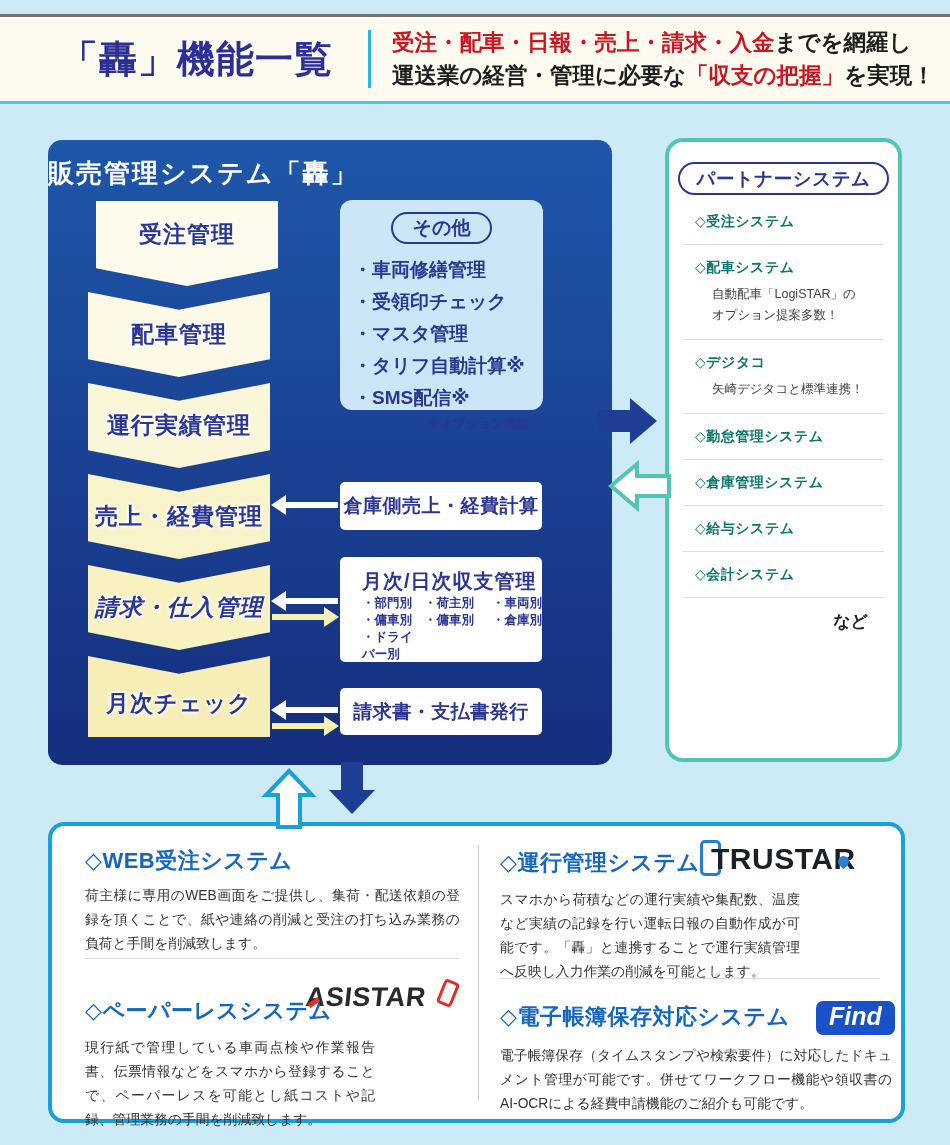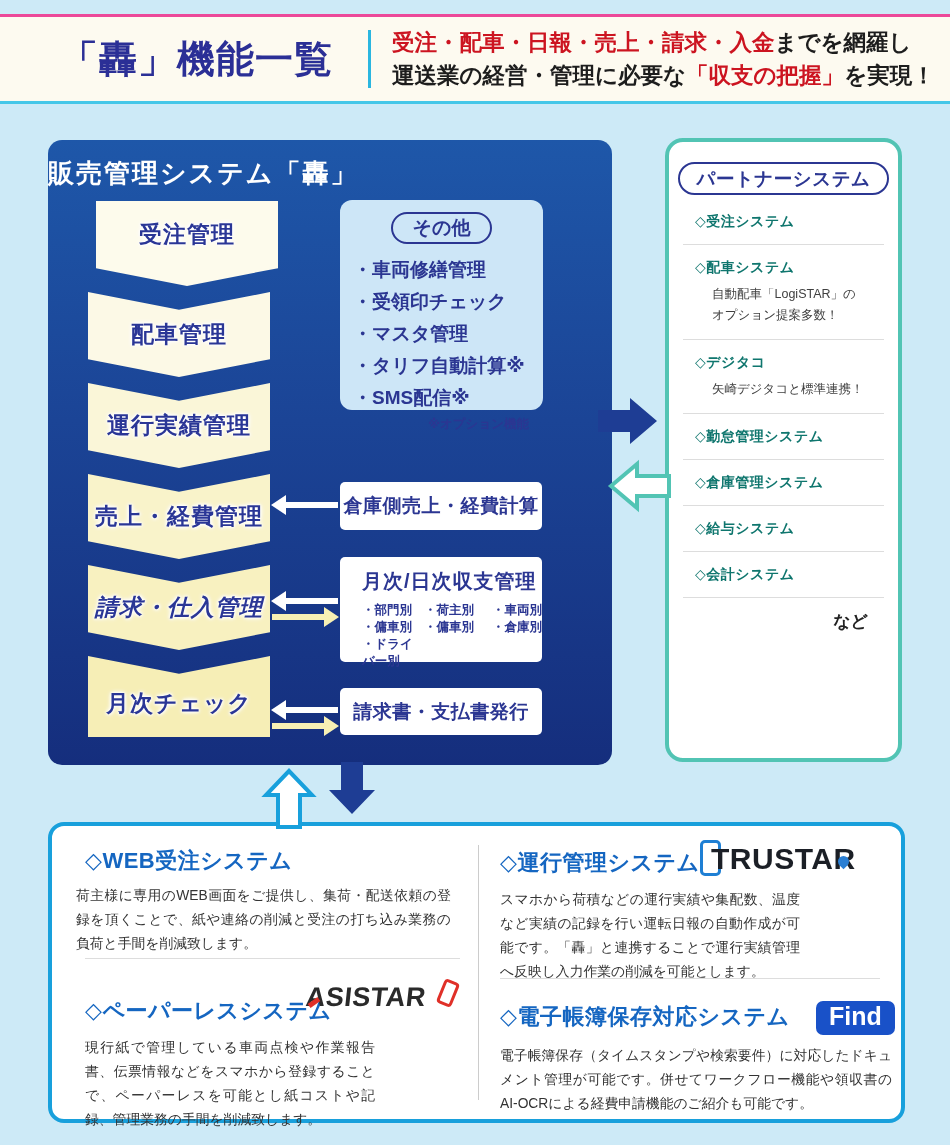--- a/index.html
+++ b/index.html
@@ -1,21 +1,21 @@
 <!DOCTYPE html>
 <html><head>
 <meta charset="utf-8">
 <style>
   html,body{margin:0;padding:0;}
   .page{position:relative;width:950px;height:1145px;background:#cdeaf7;overflow:hidden;
         font-family:"Liberation Sans","DejaVu Sans",sans-serif;}
 
   
   .header-band{position:absolute;left:0;top:14px;width:950px;height:90px;box-sizing:border-box;
-    background:#fdfaf0;border-top:3px solid #ec4899;border-bottom:3px solid #45c7e8;}
+    background:#fdfaf0;border-top:3px solid #737373;border-bottom:3px solid #45c7e8;}
   .header-title{position:absolute;left:60px;top:50%;transform:translateY(-50%);
     font-size:38px;font-weight:bold;color:#2b2f96;letter-spacing:1px;white-space:nowrap;}
   .header-divider{position:absolute;left:368px;top:13px;width:3px;height:58px;background:#2ab6e0;}
   .header-copy{position:absolute;left:392px;top:9px;font-size:22.5px;font-weight:bold;
     color:#1d1d1d;line-height:33px;white-space:nowrap;}
   .red{color:#cc1420;}
 
   
   .main-box{position:absolute;left:48px;top:140px;width:564px;height:625px;border-radius:14px;
     background:linear-gradient(180deg,#1e57a9 0%,#1b4496 45%,#152e7d 100%);}
@@ -44,21 +44,21 @@
   .others-list{margin:10px 0 0 13px;font-size:19px;font-weight:bold;color:#2b3692;line-height:32px;}
   .others-note{margin:2px 14px 0 0;text-align:right;font-size:12.5px;font-weight:bold;color:#2b3692;}
 
   
   .white-box{position:absolute;left:340px;width:202px;background:#fff;border-radius:5px;
     color:#2b3692;font-weight:bold;box-sizing:border-box;}
   .wb-center{display:flex;align-items:center;justify-content:center;font-size:19px;letter-spacing:0.5px;}
   .wb-warehouse{top:482px;height:48px;}
   .wb-monthly{top:557px;height:105px;padding:11px 0 0 22px;}
   .wb-monthly-title{font-size:20px;letter-spacing:1px;}
-  .wb-monthly-grid{display:grid;grid-template-columns:60px 66px 58px;margin-top:7px;
+  .wb-monthly-grid{display:grid;grid-template-columns:60px 66px 58px;
     font-size:12.5px;line-height:17px;column-gap:2px;}
   .wb-invoice{top:688px;height:47px;}
 
   
   .partner-panel{position:absolute;left:665px;top:138px;width:237px;height:624px;background:#fff;
     border:4px solid #52c4b4;border-radius:18px;box-sizing:border-box;}
   .partner-pill{margin:20px auto 4px auto;width:max-content;border:2.5px solid #2b3692;border-radius:999px;
     padding:2px 16px;font-size:18.5px;font-weight:bold;color:#2b3692;letter-spacing:0.5px;}
   .partner-item{margin:0 14px;padding:14px 0 13px 12px;border-bottom:1px solid #ddd;}
   .partner-item:last-of-type{border-bottom:none;}
@@ -82,21 +82,21 @@
     letter-spacing:0.5px;font-stretch:condensed;}
   .trustar-pin{position:absolute;left:138px;top:18px;width:11px;height:11px;background:#2a7fd4;
     border-radius:50% 50% 50% 0;transform:rotate(-45deg);}
   .asistar-logo{position:absolute;left:306px;top:982px;width:155px;height:34px;}
   .asistar-text{position:absolute;left:0;top:0;font-size:27px;font-weight:bold;color:#2a2a2a;
     letter-spacing:0.5px;transform:skewX(-6deg);}
   .asistar-accent{position:absolute;left:2px;top:18px;width:12px;height:5px;background:#e03028;transform:rotate(-35deg);}
   .asistar-phone{position:absolute;left:134px;top:-2px;width:16px;height:26px;border:3px solid #e03028;
     border-radius:4px;box-sizing:border-box;transform:rotate(22deg);background:#fff;}
   .find-badge{position:absolute;left:816px;top:1001px;background:#1951c8;color:#fff;border-radius:7px;
-    padding:1px 13px 4px 13px;font-size:25px;font-weight:bold;}
+    padding:1px 13px 4px 13px;font-size:25px;font-weight:bold;font-style:italic;}
 
   .arrow-overlay{position:absolute;left:0;top:0;pointer-events:none;}
 </style>
 </head>
 <body>
 
 <div class="page">
 
   <div class="header-band">
     <div class="header-title">「轟」機能一覧</div>
@@ -176,21 +176,21 @@
     </div>
     <div class="partner-footer">など</div>
   </div>
 
   <div class="bottom-panel"></div>
   <div class="v-divider"></div>
   <div class="h-divider" style="left:85px;top:958px;width:375px;"></div>
   <div class="h-divider" style="left:500px;top:978px;width:380px;"></div>
 
   <div class="section-title" style="left:85px;top:846px;">◇WEB受注システム</div>
-  <div class="section-body" style="left:76px;top:884px;width:375px;">荷主様に専用のWEB画面をご提供し、集荷・配送依頼の登録を頂くことで、紙や連絡の削減と受注の打ち込み業務の負荷と手間を削減致します。</div>
+  <div class="section-body" style="left:85px;top:884px;width:375px;">荷主様に専用のWEB画面をご提供し、集荷・配送依頼の登録を頂くことで、紙や連絡の削減と受注の打ち込み業務の負荷と手間を削減致します。</div>
 
   <div class="section-title" style="left:500px;top:848px;">◇運行管理システム</div>
   <div class="trustar-logo">
     <span class="trustar-phone"></span>
     <span class="trustar-text">TRUSTAR</span>
     <span class="trustar-pin"></span>
   </div>
   <div class="section-body" style="left:500px;top:888px;width:300px;">スマホから荷積などの運行実績や集配数、温度など実績の記録を行い運転日報の自動作成が可能です。「轟」と連携することで運行実績管理へ反映し入力作業の削減を可能とします。</div>
 
   <div class="section-title" style="left:85px;top:996px;">◇ペーパーレスシステム</div>

